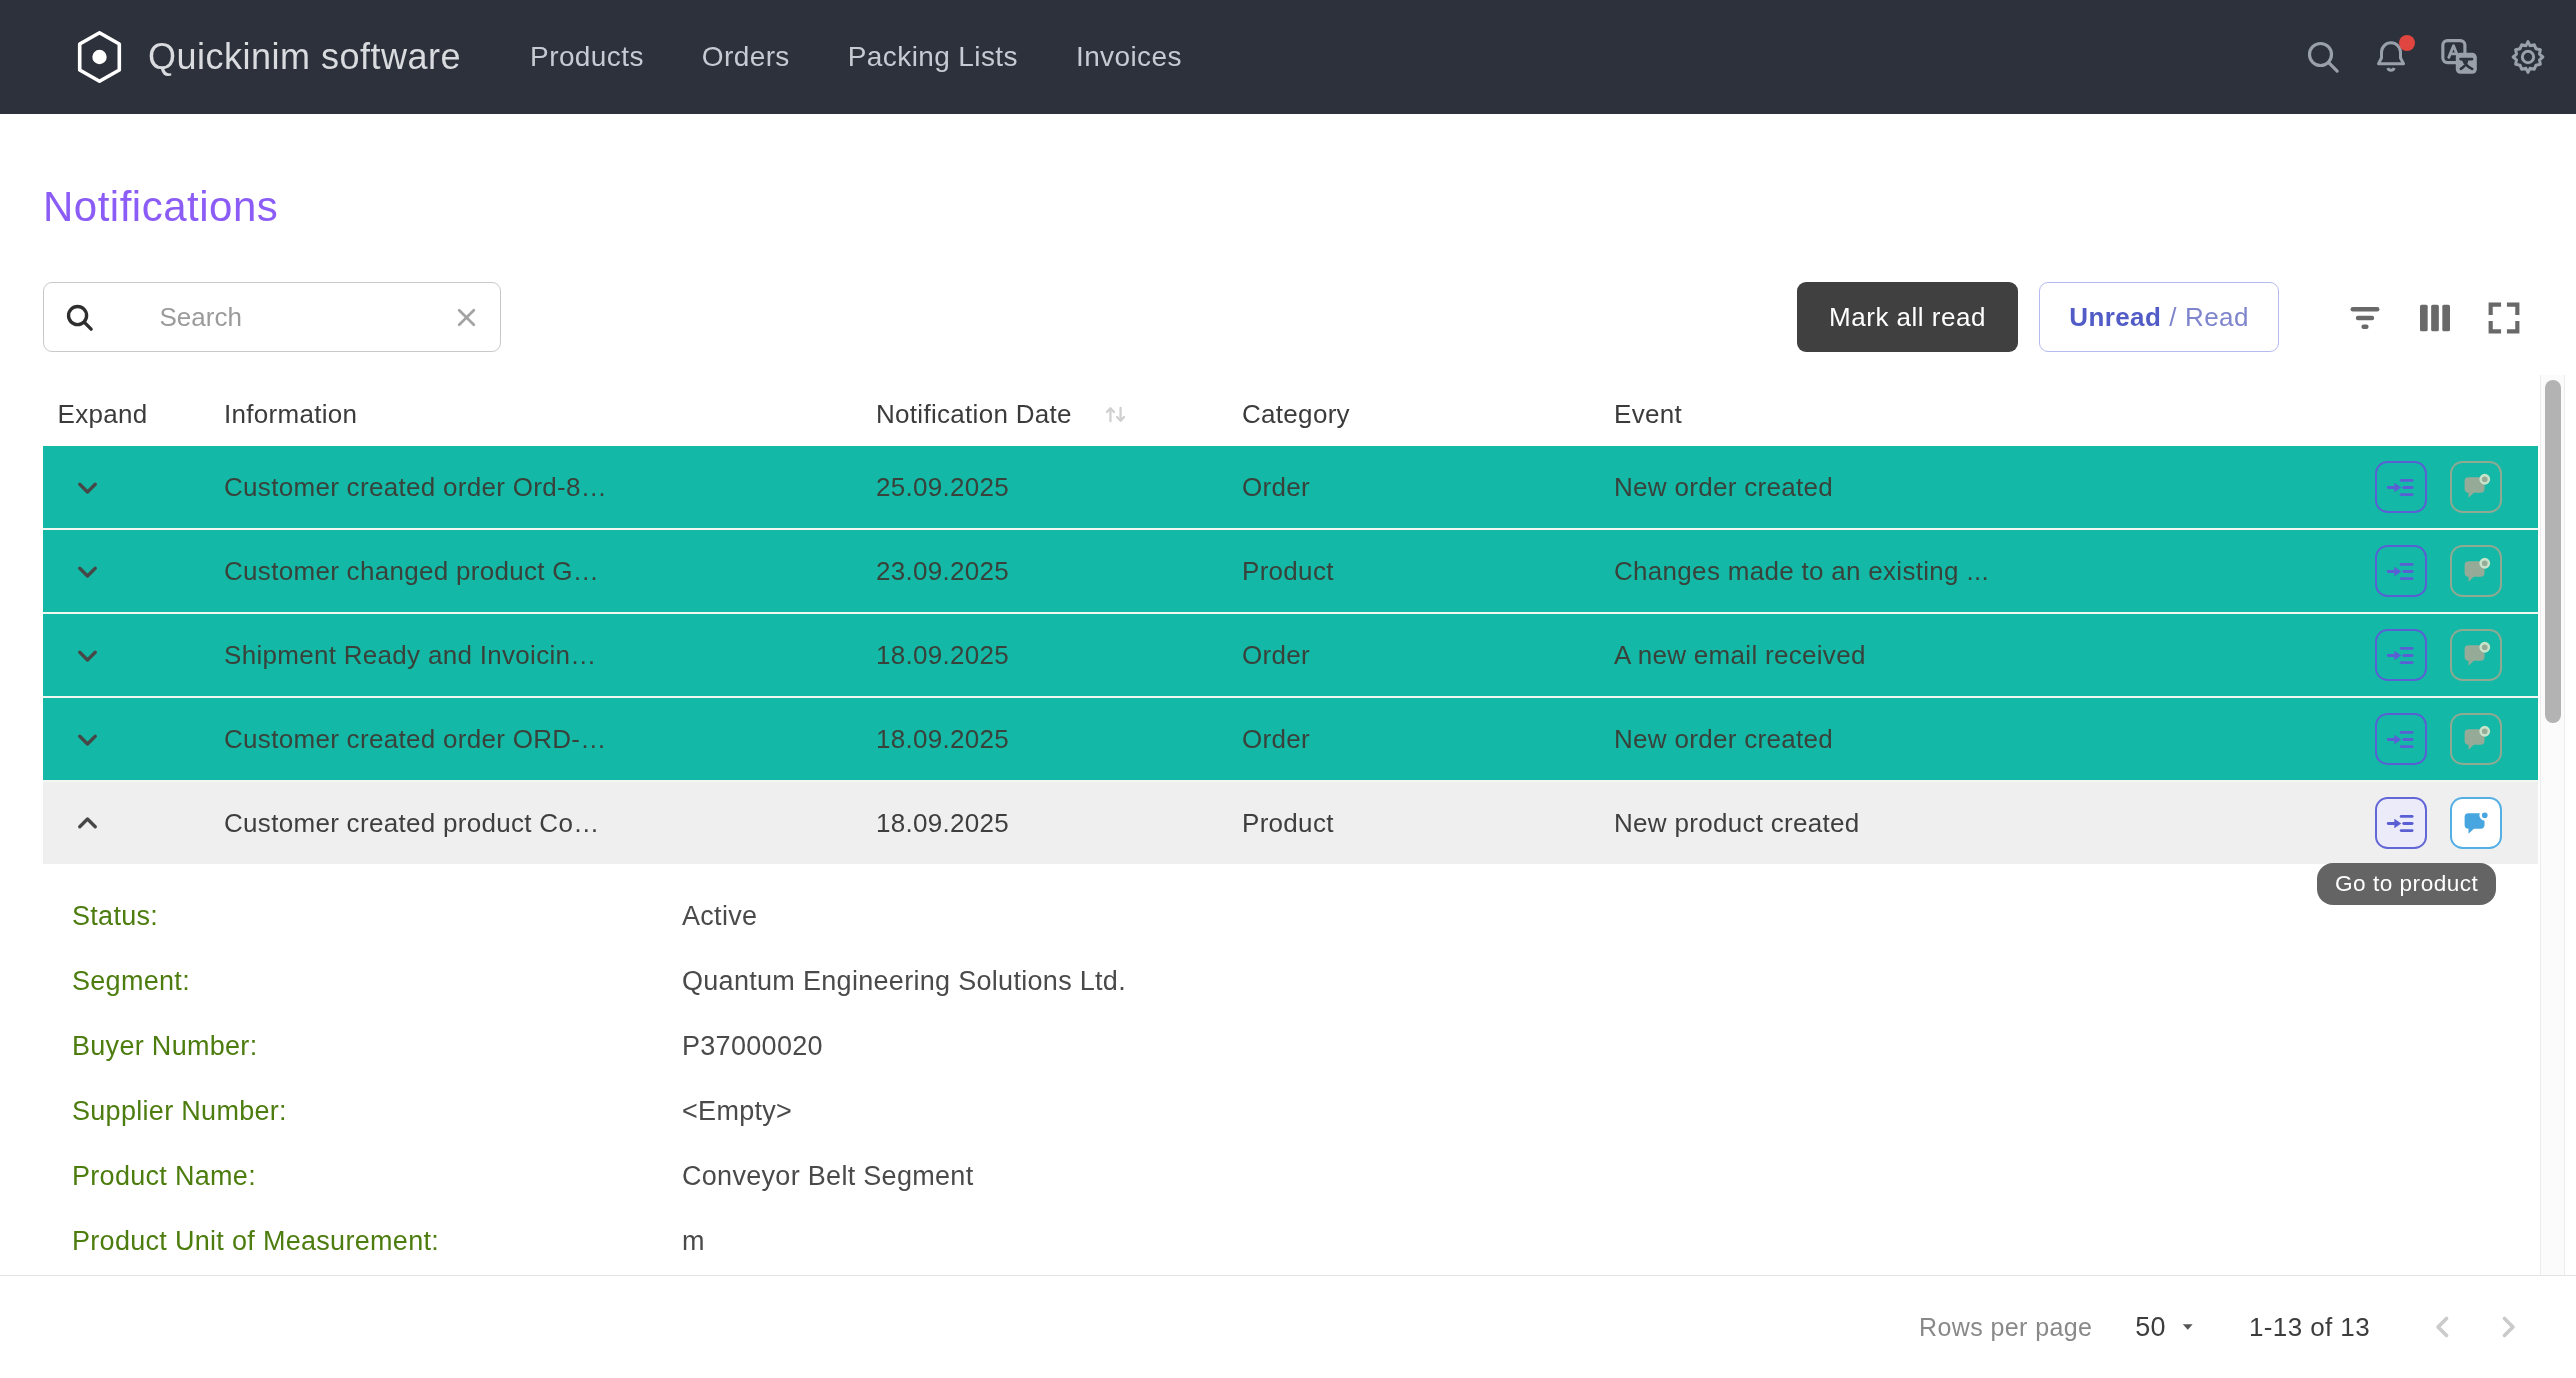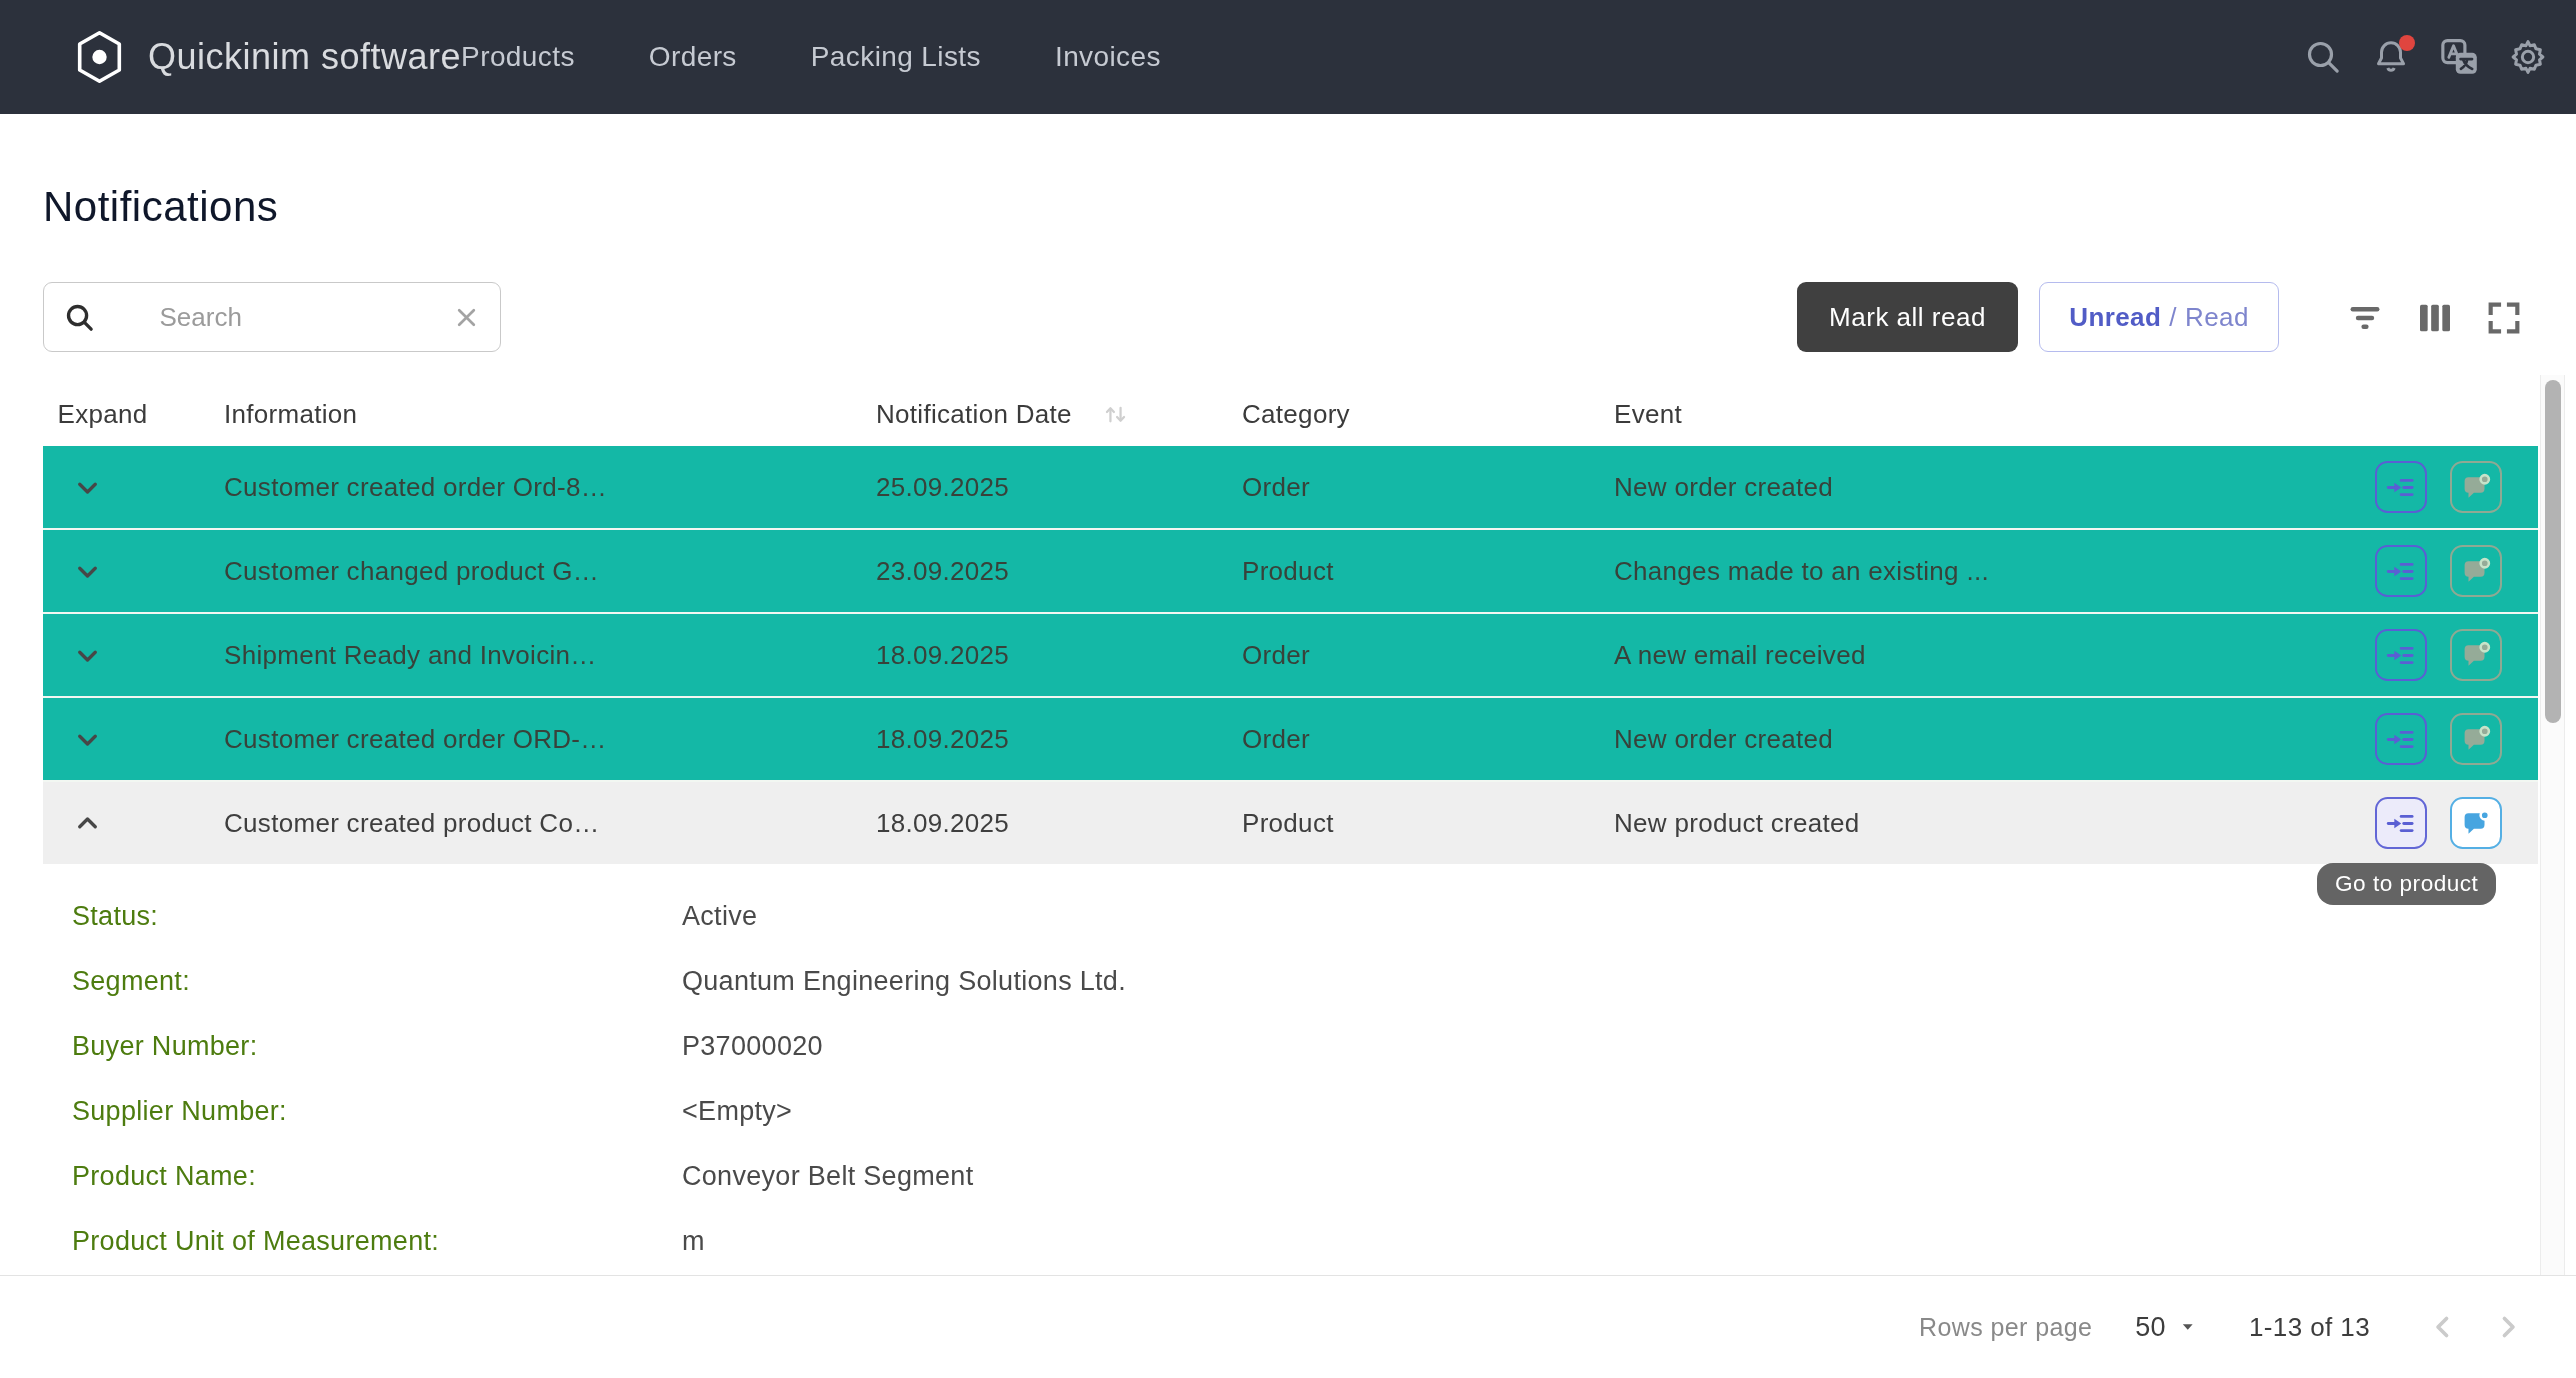--- a/index.html
+++ b/index.html
@@ -4,29 +4,29 @@
 <style>
   html,body{margin:0;padding:0;background:#fff;}
   .page{position:relative;width:2576px;height:1378px;background:#fff;overflow:hidden;
         font-family:"Liberation Sans",sans-serif;}
 
   
   .navbar{position:absolute;left:0;top:0;width:100%;height:114px;background:#2c313c;
           display:flex;align-items:center;box-sizing:border-box;padding:0 21px 0 76px;}
   .logo{width:47px;height:54px;display:flex;align-items:center;justify-content:center;color:#fff;}
   .brand{font-size:36px;color:#d9dbdf;margin-left:25px;letter-spacing:0.5px;font-weight:400;white-space:nowrap;}
-  .nav{display:flex;gap:74px;align-items:flex-end;}
+  .nav{display:flex;gap:58px;margin-left:69px;align-items:flex-end;}
   .nav-item{font-size:28px;color:#c6cad2;letter-spacing:0.4px;cursor:pointer;white-space:nowrap;}
   .nav-icons{margin-left:auto;display:flex;gap:14.5px;align-items:center;}
   .icon-btn{width:54px;height:54px;display:flex;align-items:center;justify-content:center;
             color:#9aa0aa;position:relative;cursor:pointer;}
   .badge-dot{position:absolute;top:4.5px;right:2.7px;width:16.3px;height:16.3px;border-radius:50%;background:#e0453f;}
 
   
-  .page-title{position:absolute;left:43px;top:155px;font-size:42px;color:#0f172a;
+  .page-title{position:absolute;left:43px;top:155px;font-size:42px;color:#8b5cf6;
               font-weight:500;letter-spacing:0.5px;}
 
   
   .search-box{position:absolute;left:43px;top:282px;width:458px;height:70px;border:1.8px solid #c9c9c9;
               border-radius:9px;display:flex;align-items:center;box-sizing:border-box;padding:0 20px;background:#fff;gap:48px;}
   .mag{color:#2e2e2e;flex:0 0 auto;display:flex;}
   .search-input{border:none;outline:none;flex:1;min-width:0;font-size:26px;color:#333;margin-left:14.5px;
                 font-family:inherit;background:transparent;}
   .search-input::placeholder{color:#9b9b9b;}
   .clear-btn{color:#a3a3a3;display:flex;cursor:pointer;}

